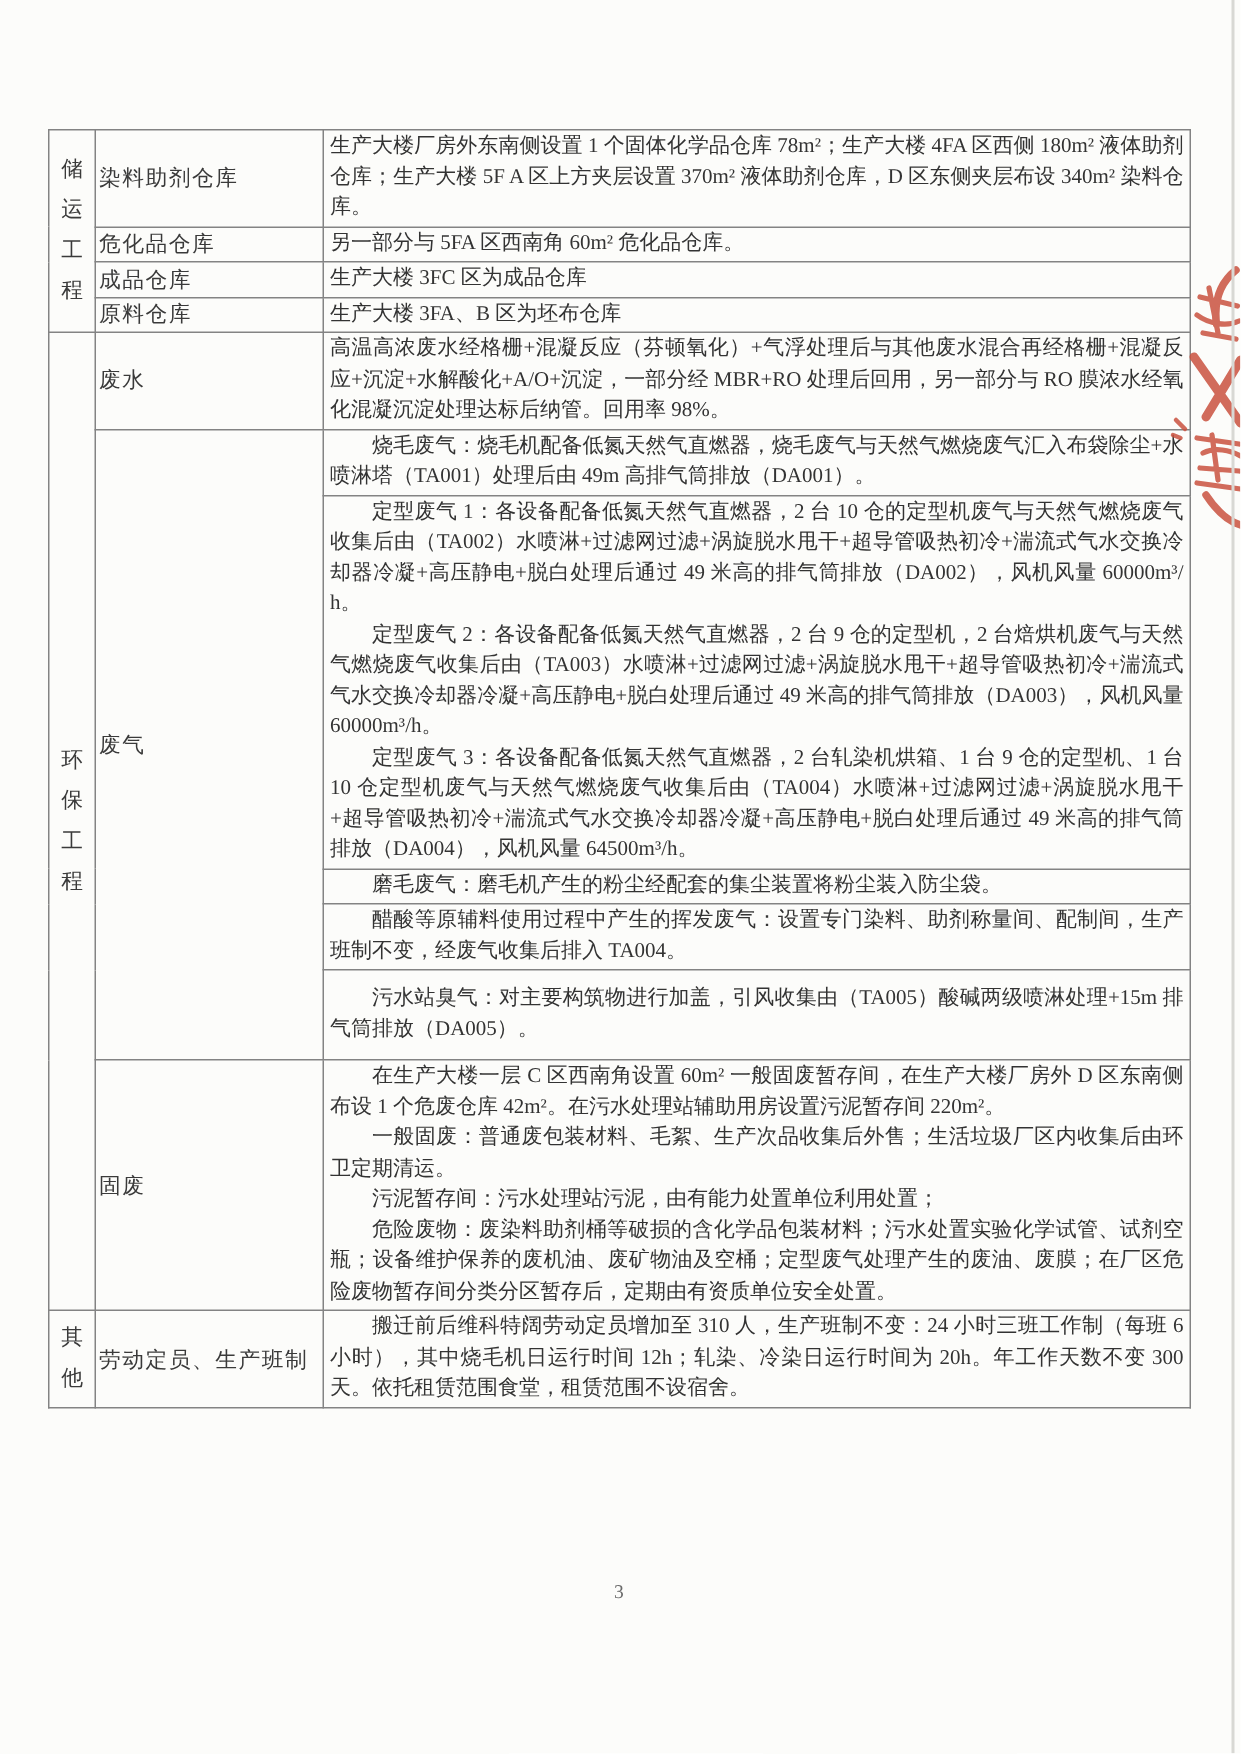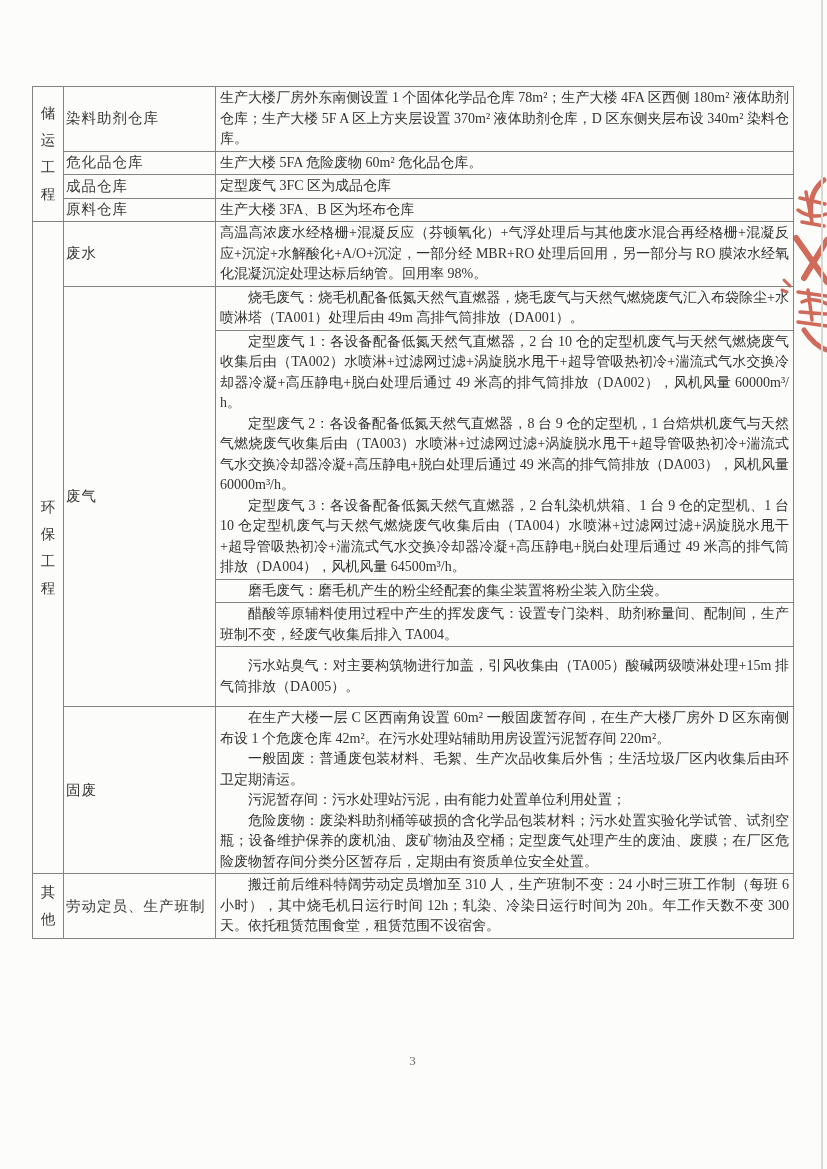--- a/index.html
+++ b/index.html
@@ -71,27 +71,27 @@
         <div class="vert">储运工程</div>
       </td>
       <td class="lab">染料助剂仓库</td>
       <td class="txt">
         <p>生产大楼厂房外东南侧设置 1 个固体化学品仓库 78m²；生产大楼 4FA 区西侧 180m² 液体助剂仓库；生产大楼 5F A 区上方夹层设置 370m² 液体助剂仓库，D 区东侧夹层布设 340m² 染料仓库。</p>
       </td>
     </tr>
     <tr style="height:22px">
       <td class="lab">危化品仓库</td>
       <td class="txt">
-        <p>生产大楼 5FA 危险废物 60m² 危化品仓库。</p>
+        <p>另一部分与 5FA 区西南角 60m² 危化品仓库。</p>
       </td>
     </tr>
     <tr style="height:22px">
       <td class="lab">成品仓库</td>
       <td class="txt">
-        <p>定型废气 3FC 区为成品仓库</p>
+        <p>生产大楼 3FC 区为成品仓库</p>
       </td>
     </tr>
     <tr style="height:22px">
       <td class="lab">原料仓库</td>
       <td class="txt">
         <p>生产大楼 3FA、B 区为坯布仓库</p>
       </td>
     </tr>
 
     <tr style="height:59px">
@@ -105,21 +105,21 @@
     </tr>
     <tr style="height:42px">
       <td class="lab" rowspan="5">废气</td>
       <td class="txt">
         <p class="ind">烧毛废气：烧毛机配备低氮天然气直燃器，烧毛废气与天然气燃烧废气汇入布袋除尘+水喷淋塔（TA001）处理后由 49m 高排气筒排放（DA001）。</p>
       </td>
     </tr>
     <tr style="height:225px">
       <td class="txt">
         <p class="ind">定型废气 1：各设备配备低氮天然气直燃器，2 台 10 仓的定型机废气与天然气燃烧废气收集后由（TA002）水喷淋+过滤网过滤+涡旋脱水甩干+超导管吸热初冷+湍流式气水交换冷却器冷凝+高压静电+脱白处理后通过 49 米高的排气筒排放（DA002），风机风量 60000m³/h。</p>
-        <p class="ind">定型废气 2：各设备配备低氮天然气直燃器，8 台 9 仓的定型机，1 台焙烘机废气与天然气燃烧废气收集后由（TA003）水喷淋+过滤网过滤+涡旋脱水甩干+超导管吸热初冷+湍流式气水交换冷却器冷凝+高压静电+脱白处理后通过 49 米高的排气筒排放（DA003），风机风量 60000m³/h。</p>
+        <p class="ind">定型废气 2：各设备配备低氮天然气直燃器，2 台 9 仓的定型机，2 台焙烘机废气与天然气燃烧废气收集后由（TA003）水喷淋+过滤网过滤+涡旋脱水甩干+超导管吸热初冷+湍流式气水交换冷却器冷凝+高压静电+脱白处理后通过 49 米高的排气筒排放（DA003），风机风量 60000m³/h。</p>
         <p class="ind">定型废气 3：各设备配备低氮天然气直燃器，2 台轧染机烘箱、1 台 9 仓的定型机、1 台 10 仓定型机废气与天然气燃烧废气收集后由（TA004）水喷淋+过滤网过滤+涡旋脱水甩干+超导管吸热初冷+湍流式气水交换冷却器冷凝+高压静电+脱白处理后通过 49 米高的排气筒排放（DA004），风机风量 64500m³/h。</p>
       </td>
     </tr>
     <tr style="height:21px">
       <td class="txt">
         <p class="ind">磨毛废气：磨毛机产生的粉尘经配套的集尘装置将粉尘装入防尘袋。</p>
       </td>
     </tr>
     <tr style="height:42px">
       <td class="txt">

